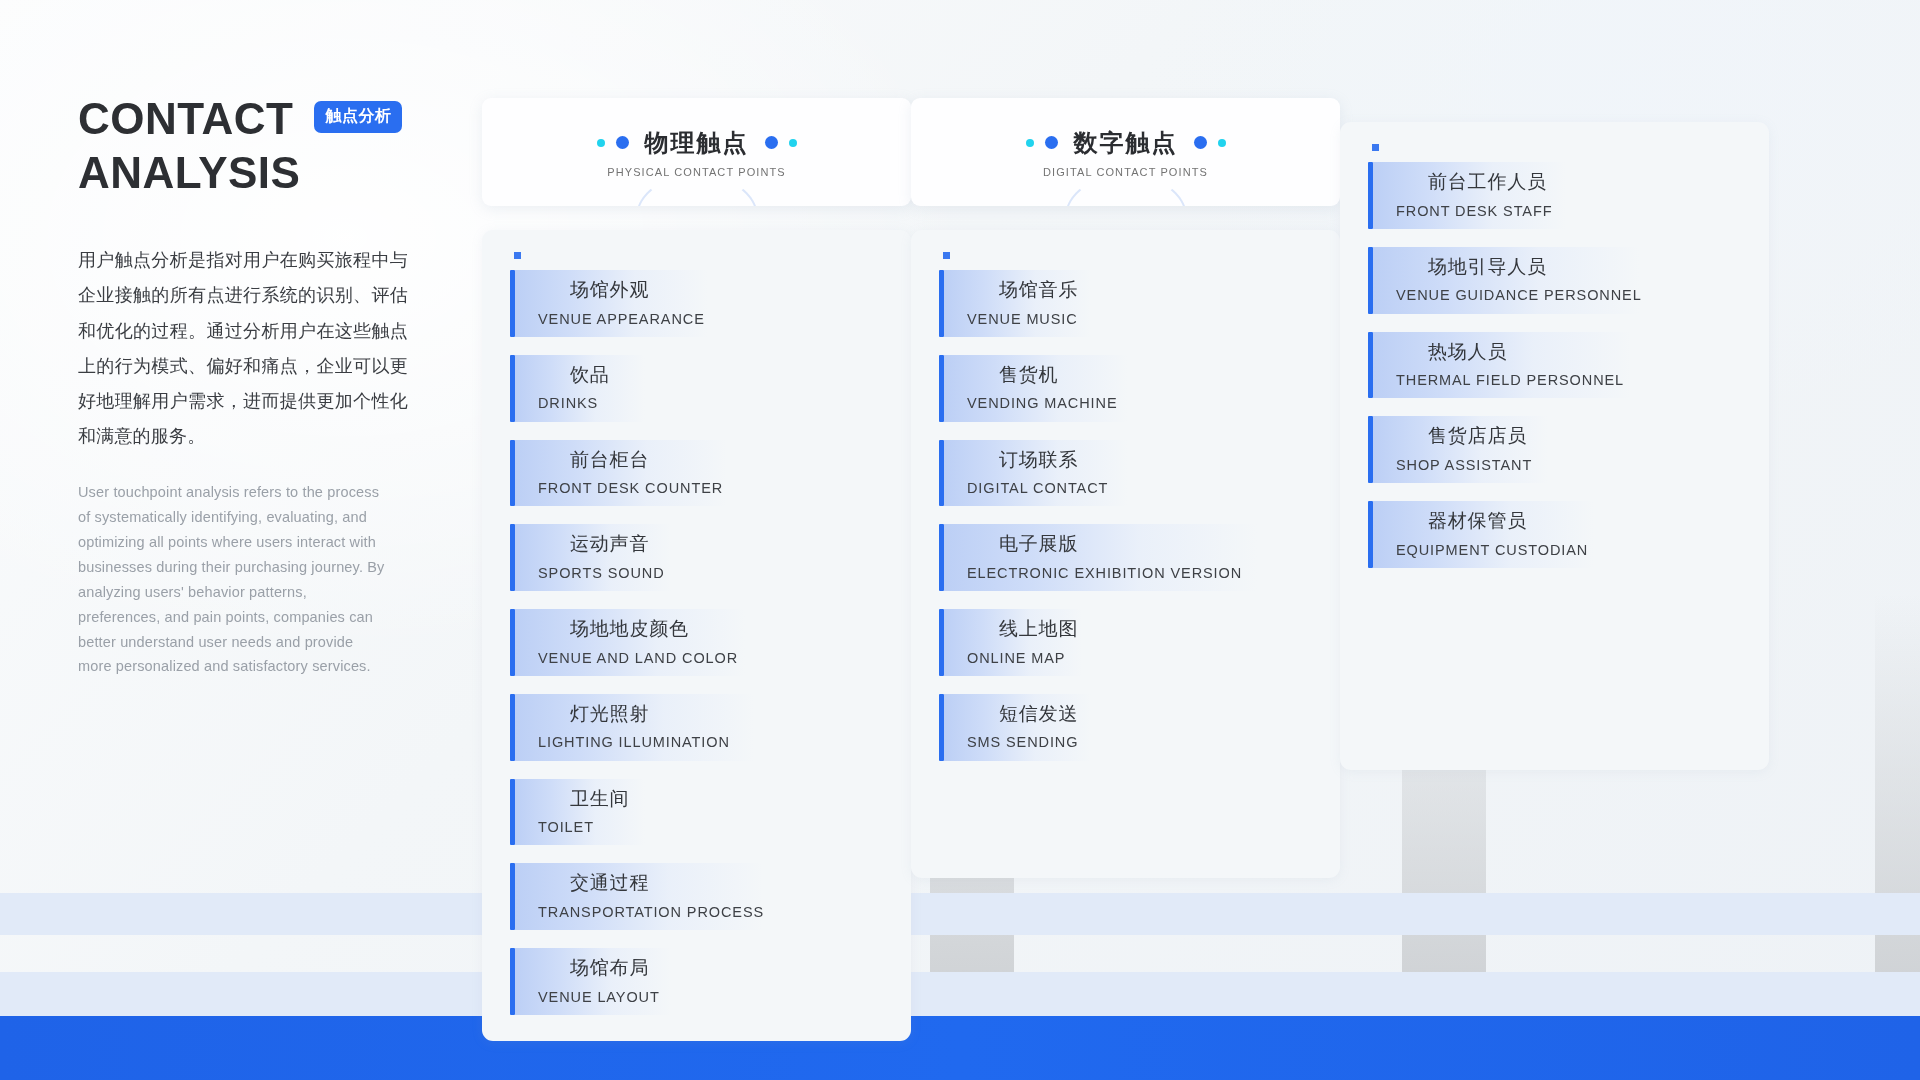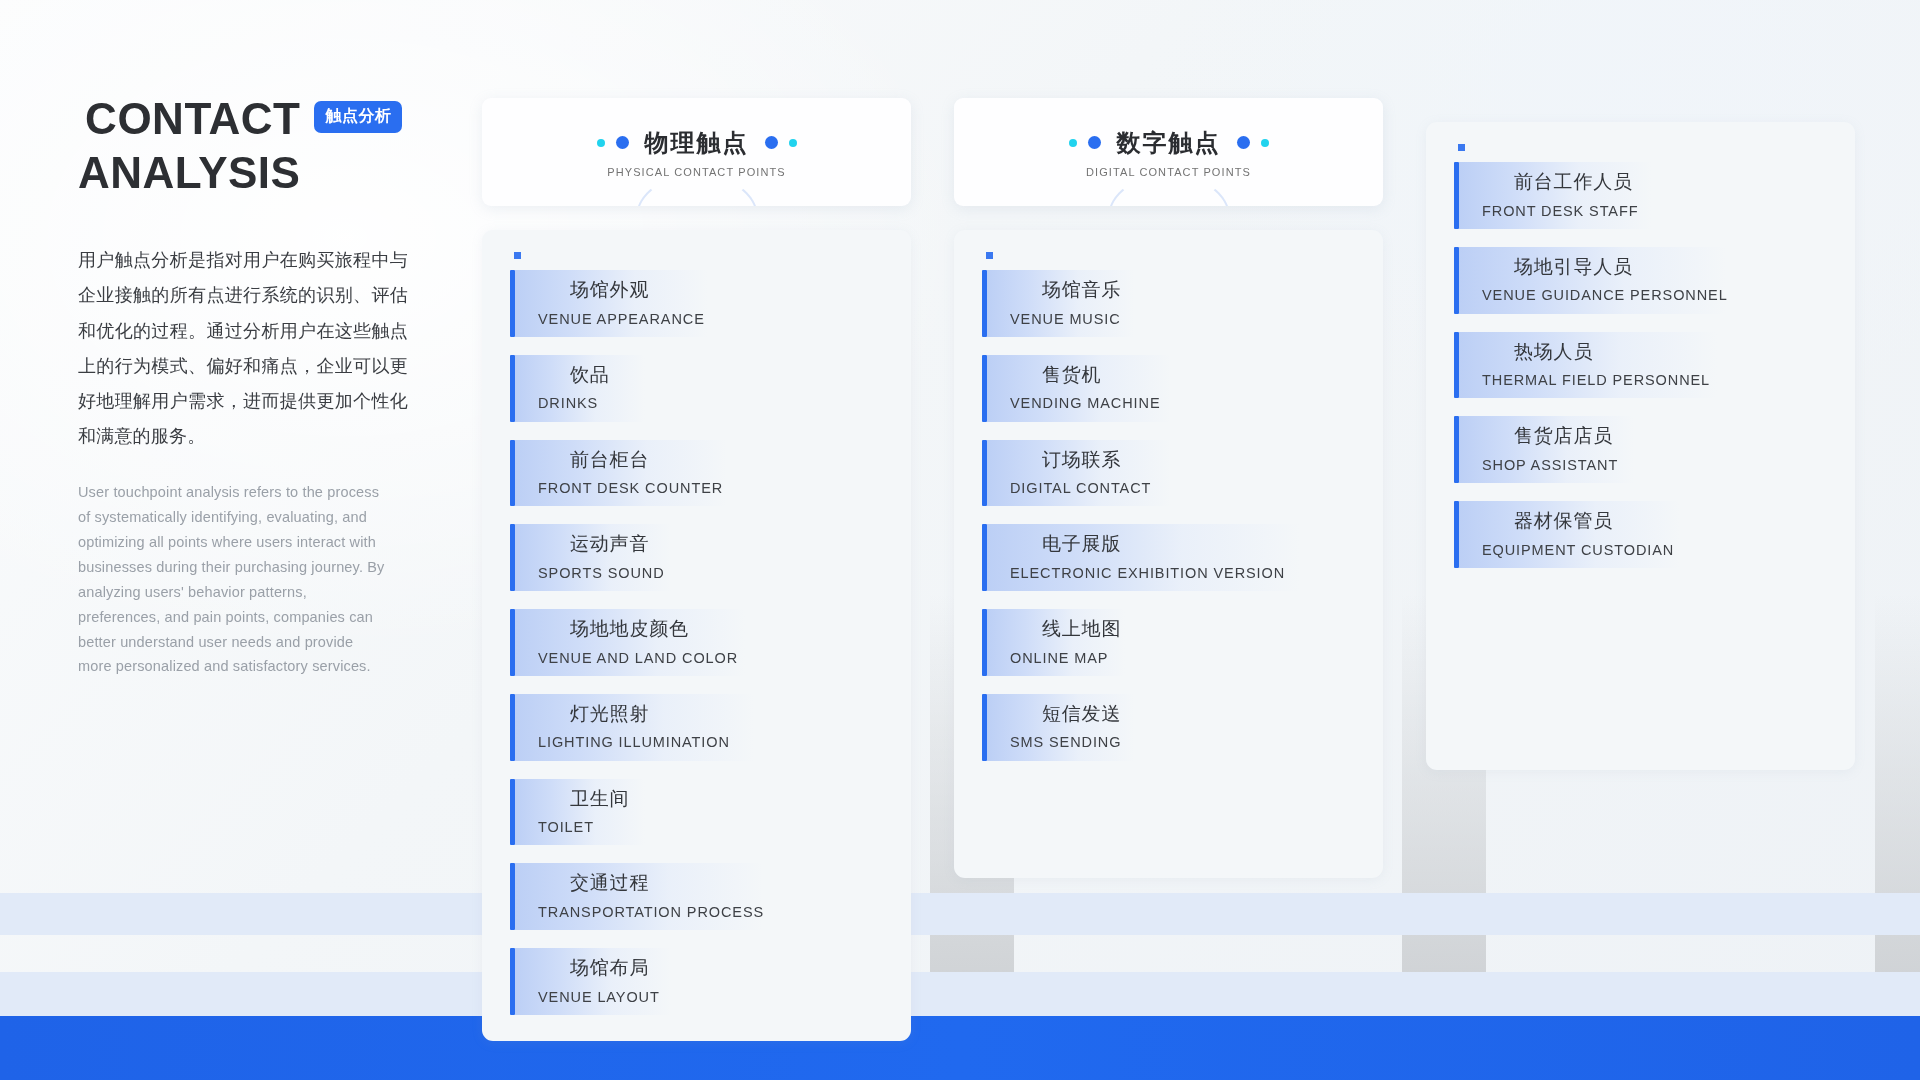--- a/index.html
+++ b/index.html
@@ -52,21 +52,21 @@
   .grey-col-2 { left:1402px; }
   .grey-col-3 { left:1875px; width:45px; }
 
   
   .left-panel {
     position:absolute;
     left:78px; top:92px;
     width:340px;
   }
   .title-row {
-    display:flex; align-items:flex-start; gap:14px;text-align:right;
+    display:flex; align-items:flex-start; gap:14px;
   }
   .main-title {
     font-size:44px;
     font-weight:800;
     letter-spacing:.5px;
     line-height:1.22;
     color:#2d2f33;
   }
   .badge {
     display:inline-block;
@@ -97,21 +97,20 @@
     color:#9aa0a8;
     letter-spacing:.15px;
   }
 
   
   .columns {
     position:absolute;
     left:482px; top:98px;
     width:1374px;
     display:flex;
-    gap:43px;
   }
   .column { width:429px; position:relative; }
 
   .card-header {
     background:#fefeff;
     border-radius:9px;
     height:108px;
     box-shadow:0 3px 14px rgba(150,165,190,.16);
     display:flex;
     flex-direction:column;

